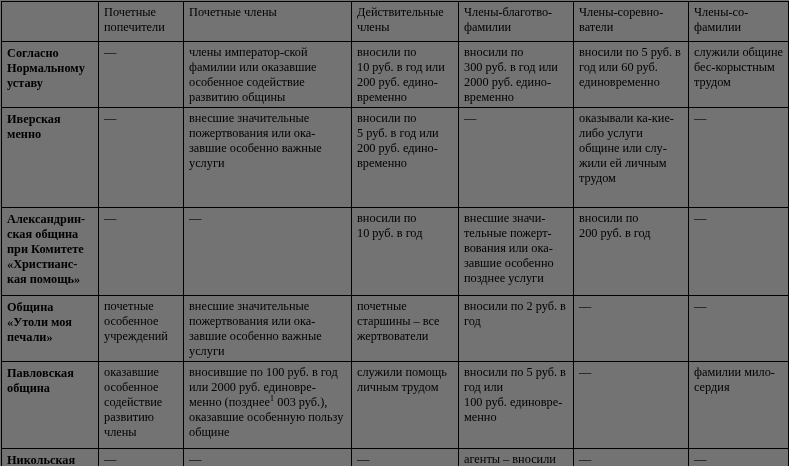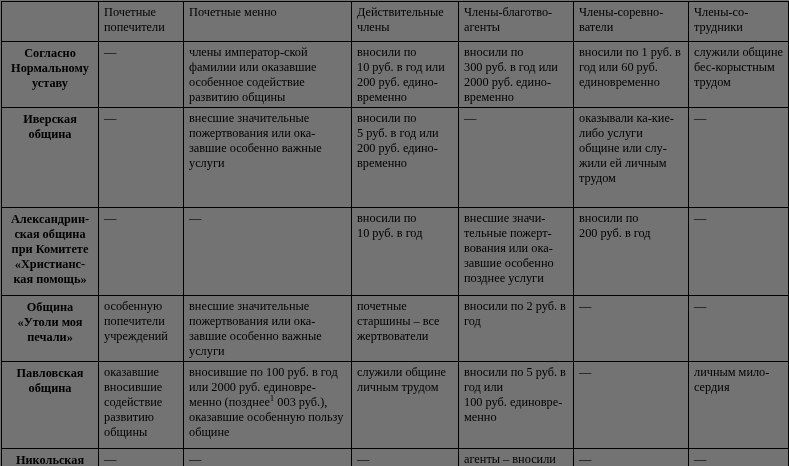--- a/index.html
+++ b/index.html
@@ -41,21 +41,21 @@
   thead th {
     text-align: center;
     vertical-align: top;
     padding-top: 4px;
   }
   thead th.corner {
     border-top: none;
     border-left: none;
   }
   tbody td.rowhead {
-    text-align: center;
+    text-align: left;
     font-weight: bold;
     padding-top: 4px;
   }
   .sup {
     font-size: 0.72em;
     vertical-align: super;
     line-height: 0;
   }
   col.c0 { width: 97px; }
   col.c1 { width: 85px; }
@@ -85,54 +85,54 @@
         <col class="c3">
         <col class="c4">
         <col class="c5">
         <col class="c6">
     </colgroup>
     <thead>
       <tr class="r-head">
         <th class="corner"></th>
         <th class="nowrapline">Почетные
 попечители</th>
-        <th class="nowrapline">Почетные менно</th>
+        <th class="nowrapline">Почетные члены</th>
         <th class="nowrapline">Действительные
 члены</th>
         <th class="nowrapline">Члены-благотво-
-агенты</th>
+фамилии</th>
         <th class="nowrapline">Члены-соревно-
 ватели</th>
         <th class="nowrapline">Члены-со-
-трудники</th>
+фамилии</th>
       </tr>
     </thead>
     <tbody>
 
       <tr class="r0">
         <td class="rowhead nowrapline">Согласно
 Нормальному
 уставу</td>
         <td>—</td>
         <td>члены император-ской фамилии или оказавшие особенное содействие развитию общины</td>
         <td class="nowrapline">вносили по
 10 руб. в год или
 200 руб. едино-
 временно</td>
         <td class="nowrapline">вносили по
 300 руб. в год или
 2000 руб. едино-
 временно</td>
-        <td>вносили по 1 руб. в год или 60 руб. единовременно</td>
+        <td>вносили по 5 руб. в год или 60 руб. единовременно</td>
         <td>служили общине бес-корыстным трудом</td>
       </tr>
 
       <tr class="r1">
         <td class="rowhead nowrapline">Иверская
-община</td>
+менно</td>
         <td>—</td>
         <td>внесшие значительные пожертвования или ока-завшие особенно важные услуги</td>
         <td class="nowrapline">вносили по
 5 руб. в год или
 200 руб. едино-
 временно</td>
         <td>—</td>
         <td>оказывали ка-кие-либо услуги общине или слу-жили ей личным трудом</td>
         <td>—</td>
       </tr>
@@ -150,39 +150,39 @@
         <td>внесшие значи-тельные пожерт-вования или ока-завшие особенно позднее услуги</td>
         <td class="nowrapline">вносили по
 200 руб. в год</td>
         <td>—</td>
       </tr>
 
       <tr class="r3">
         <td class="rowhead nowrapline">Община
 «Утоли моя
 печали»</td>
-        <td>особенную попечители учреждений</td>
+        <td>почетные особенное учреждений</td>
         <td>внесшие значительные пожертвования или ока-завшие особенно важные услуги</td>
         <td>почетные старшины – все жертвователи</td>
         <td>вносили по 2 руб. в год</td>
         <td>—</td>
         <td>—</td>
       </tr>
 
       <tr class="r4">
         <td class="rowhead nowrapline">Павловская
 община</td>
-        <td>оказавшие вносившие содействие развитию общины</td>
+        <td>оказавшие особенное содействие развитию члены</td>
         <td><span>вносившие по 100 руб. в год или 2000 руб. единовре-менно (позднее</span><span class="sup">1</span><span> 003 руб.), оказавшие особенную пользу общине</span></td>
-        <td>служили общине личным трудом</td>
+        <td>служили помощь личным трудом</td>
         <td class="nowrapline">вносили по 5 руб. в год или
 100 руб. единовре-
 менно</td>
         <td>—</td>
-        <td>личным мило-сердия</td>
+        <td>фамилии мило-сердия</td>
       </tr>
 
       <tr class="r5">
         <td class="rowhead nowrapline">Никольская
 община
 (1848)</td>
         <td>—</td>
         <td>—</td>
         <td>—</td>
         <td>агенты – вносили по 100 руб. в год</td>

